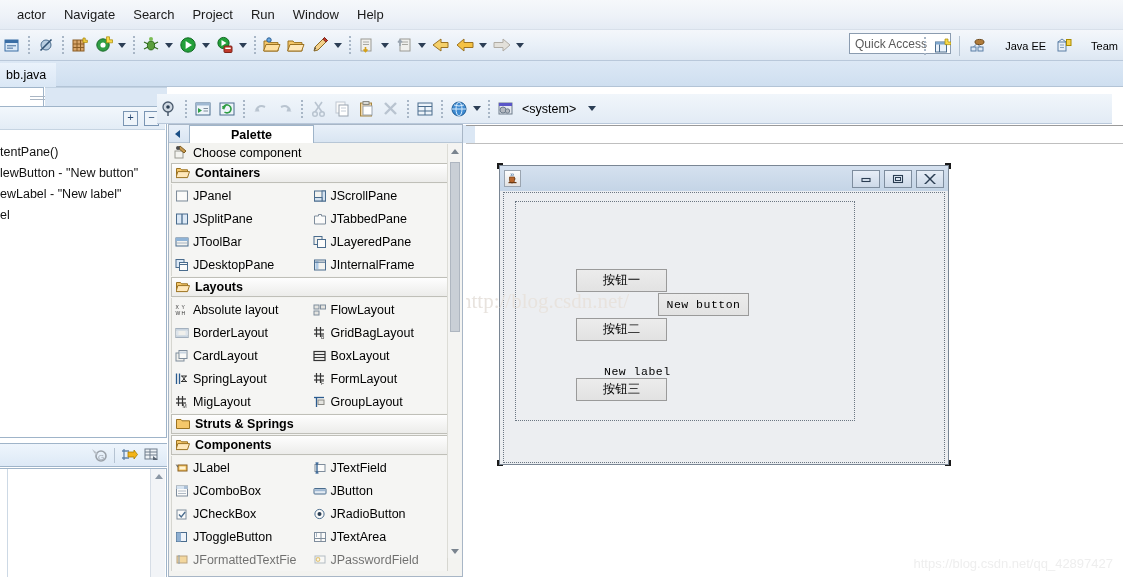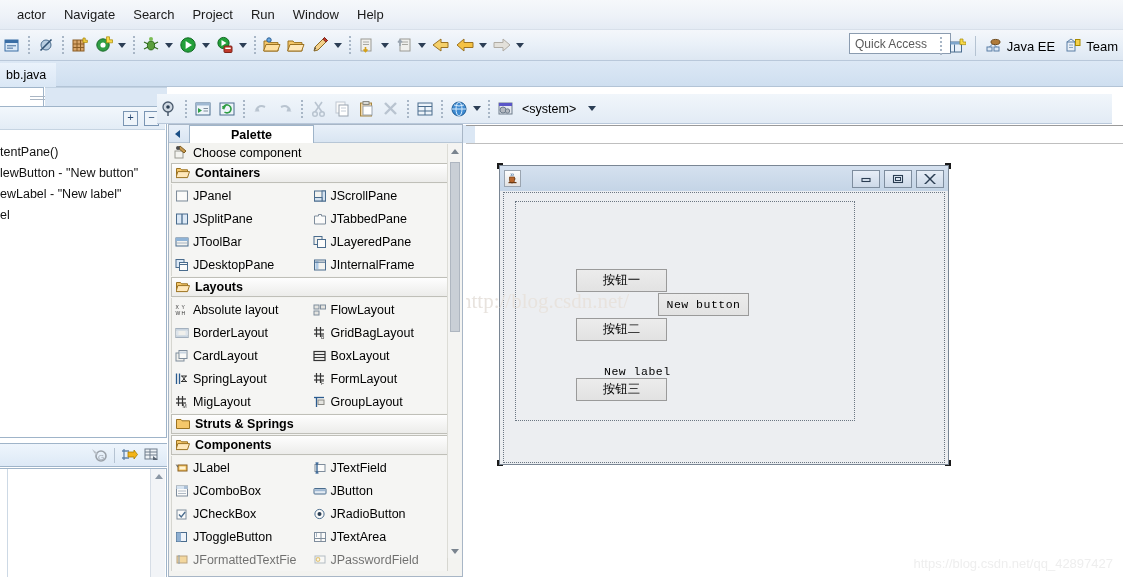--- a/index.html
+++ b/index.html
@@ -80,23 +80,23 @@
     display: flex; align-items: center;
     padding-left: 5px;
   }
   .perspective-bar {
     position: absolute; right: 0; top: 31px;
     height: 30px;
     display: flex; align-items: center;
     padding-left: 4px;
   }
   .persp-item {
-    display: flex; align-items: center; gap: 4px;
+    display: flex; align-items: center; gap: 18px;
     padding: 2px 5px;
-    font-size: 13px;
+    font-size: 11px;
     white-space: nowrap;
   }
 
   
   .editor-tabrow {
     position: absolute; left: 0; top: 61px;
     width: 1123px; height: 26px;
     background: linear-gradient(to bottom, #dce8f5 0%, #cfdff0 100%);
     border-bottom: 1px solid #b3c4d6;
   }

